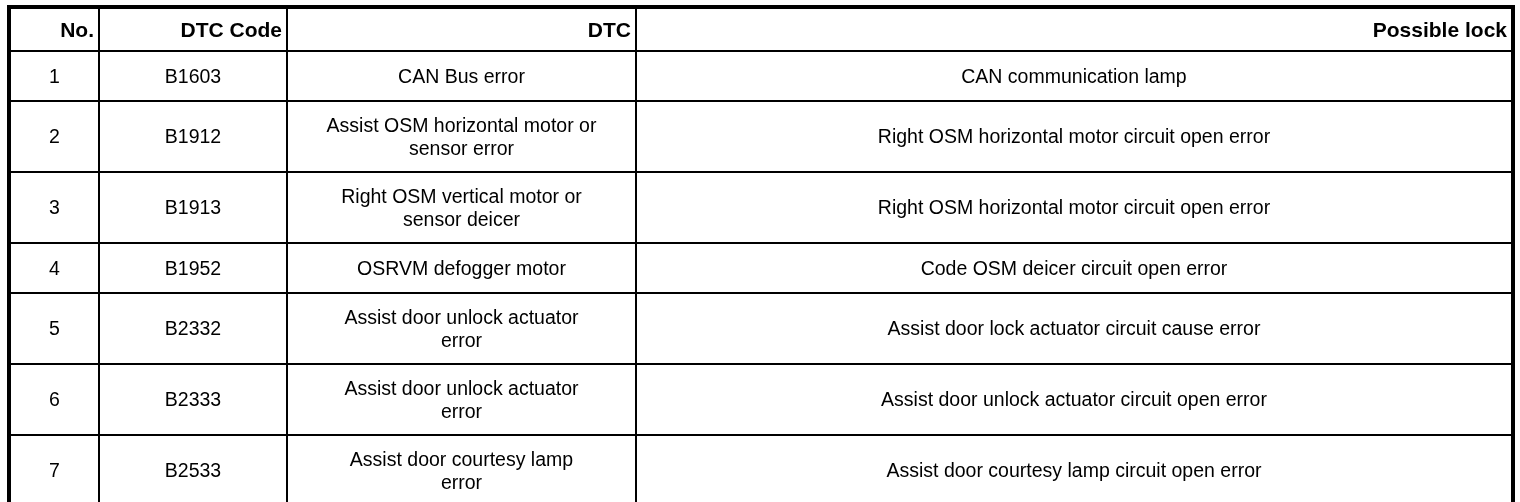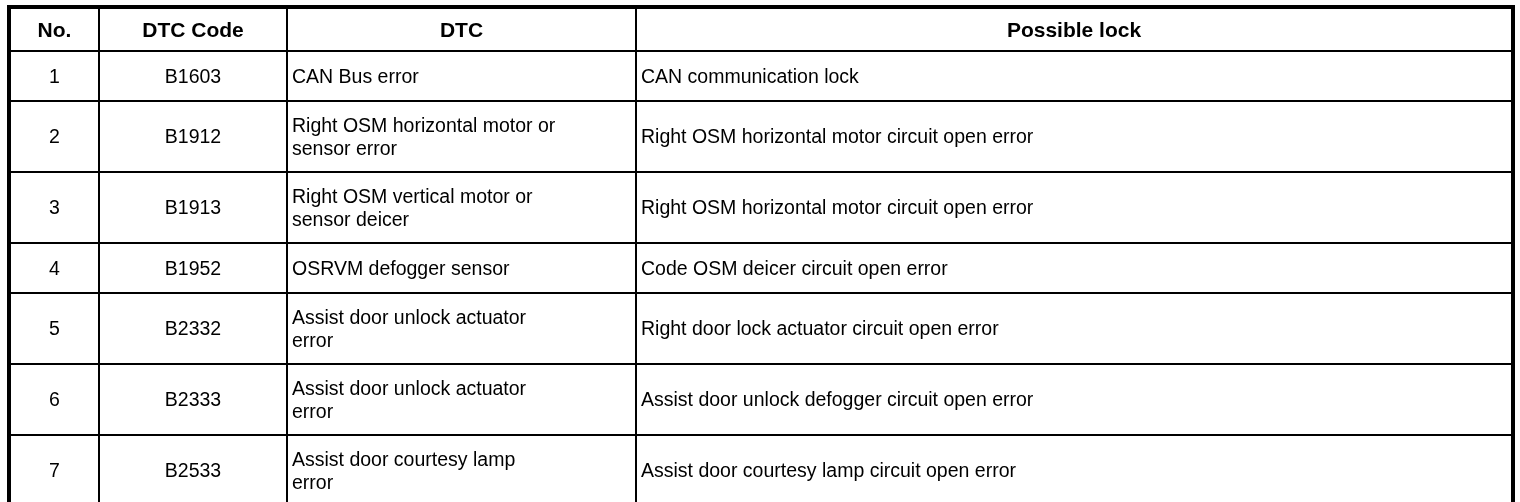--- a/index.html
+++ b/index.html
@@ -28,32 +28,32 @@
   table.dtc-table td {
     border: 2px solid #000000;
     padding: 2px 4px;
     vertical-align: middle;
     color: #000000;
     overflow: hidden;
   }
   table.dtc-table th {
     font-weight: bold;
     font-size: 21px;
-    text-align: center;
+    text-align: right;
     height: 37px;
   }
   table.dtc-table td {
     font-size: 19.5px;
     line-height: 1.18;
   }
   tr.h-single td { height: 44px; }
   tr.h-double td { height: 65px; }
   td.c-no, td.c-code { text-align: center; }
   td.c-dtc, td.c-cause {
-    text-align: left;
+    text-align: center;
     padding-left: 7px;
     white-space: pre-line;
   }
   col.col-no   { width: 90px; }
   col.col-code { width: 188px; }
   col.col-dtc  { width: 349px; }
   col.col-cause{ width: 877px; }
 </style>
 </head>
 <body>
@@ -72,55 +72,55 @@
         <th>DTC Code</th>
         <th>DTC</th>
         <th>Possible lock</th>
       </tr>
     </thead>
     <tbody>
       <tr class="h-single">
         <td class="c-no">1</td>
         <td class="c-code">B1603</td>
         <td class="c-dtc">CAN Bus error</td>
-        <td class="c-cause">CAN communication lock</td>
+        <td class="c-cause">CAN communication lamp</td>
       </tr>
       <tr class="h-double">
         <td class="c-no">2</td>
         <td class="c-code">B1912</td>
-        <td class="c-dtc">Right OSM horizontal motor or
+        <td class="c-dtc">Assist OSM horizontal motor or
 sensor error</td>
         <td class="c-cause">Right OSM horizontal motor circuit open error</td>
       </tr>
       <tr class="h-double">
         <td class="c-no">3</td>
         <td class="c-code">B1913</td>
         <td class="c-dtc">Right OSM vertical motor or
 sensor deicer</td>
         <td class="c-cause">Right OSM horizontal motor circuit open error</td>
       </tr>
       <tr class="h-single">
         <td class="c-no">4</td>
         <td class="c-code">B1952</td>
-        <td class="c-dtc">OSRVM defogger sensor</td>
+        <td class="c-dtc">OSRVM defogger motor</td>
         <td class="c-cause">Code OSM deicer circuit open error</td>
       </tr>
       <tr class="h-double">
         <td class="c-no">5</td>
         <td class="c-code">B2332</td>
         <td class="c-dtc">Assist door unlock actuator
 error</td>
-        <td class="c-cause">Right door lock actuator circuit open error</td>
+        <td class="c-cause">Assist door lock actuator circuit cause error</td>
       </tr>
       <tr class="h-double">
         <td class="c-no">6</td>
         <td class="c-code">B2333</td>
         <td class="c-dtc">Assist door unlock actuator
 error</td>
-        <td class="c-cause">Assist door unlock defogger circuit open error</td>
+        <td class="c-cause">Assist door unlock actuator circuit open error</td>
       </tr>
       <tr class="h-double">
         <td class="c-no">7</td>
         <td class="c-code">B2533</td>
         <td class="c-dtc">Assist door courtesy lamp
 error</td>
         <td class="c-cause">Assist door courtesy lamp circuit open error</td>
       </tr>
     </tbody>
   </table>

